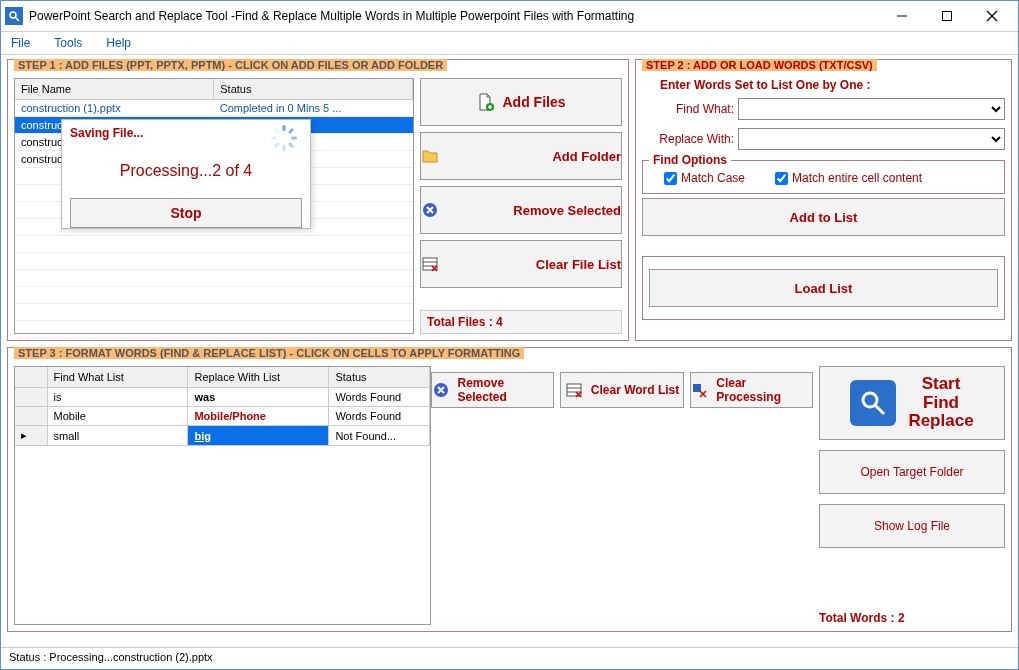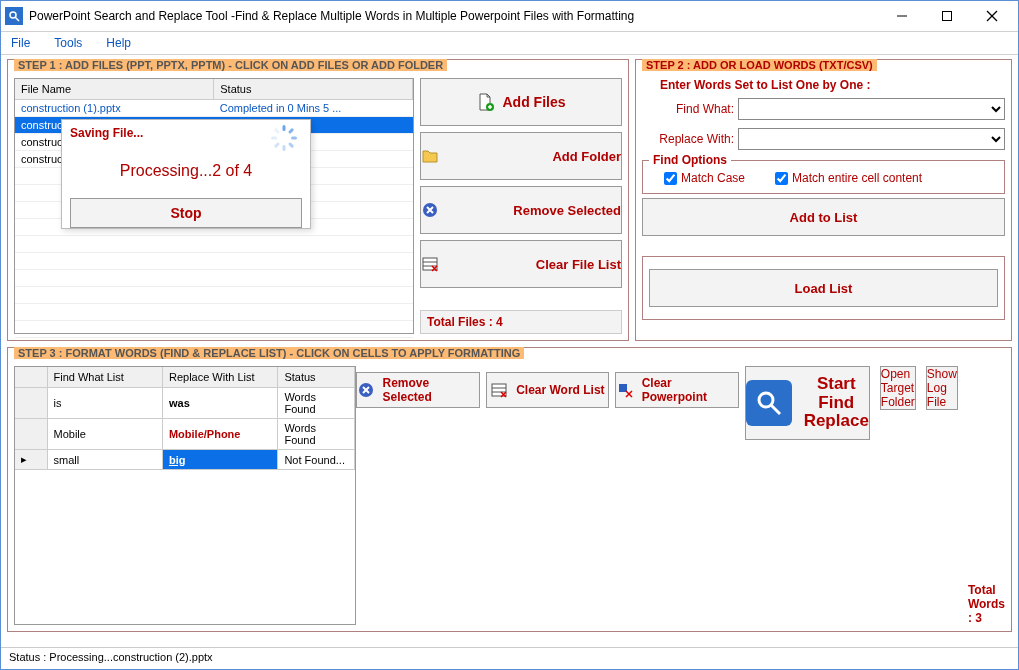--- a/index.html
+++ b/index.html
@@ -59,21 +59,21 @@
 .word-table td.rowhdr { background: #f0f0f0; width: 32px; }
 .word-table tr.sel td { background: #0b70e8; color: #fff; }
 .word-table tr.sel td.rowhdr { background: #f0f0f0; color: #000; }
 .replace-bold { font-weight: bold; color: #000; }
 .replace-red { font-weight: bold; color: #b00000; }
 .replace-sel { font-weight: bold; color: #fff; text-decoration: underline; }
 
 .word-btn-row { display: flex; gap: 6px; margin-top: 6px; }
 .word-btn-row .big-btn { flex: 1; height: 36px; font-size: 12px; }
 
-.right-actions { flex: 0 0 186px; display: flex; flex-direction: row; gap: 10px; }
+.right-actions { flex: 0 0 186px; display: flex; flex-direction: column; gap: 10px; }
 .start-btn { border: 1px solid #999; background: #f3f3f3; height: 74px; display: flex; align-items: center; justify-content: center; gap: 12px; cursor: pointer; }
 .start-btn .lbl { color: #b00000; font-weight: bold; font-size: 17px; line-height: 1.1; text-align: center; }
 .start-btn .magicon { width: 46px; height: 46px; background: #2a6fc9; border-radius: 6px; display: flex; align-items: center; justify-content: center; }
 .act-btn { border: 1px solid #999; background: #f3f3f3; color: #b00000; font-size: 12px; height: 44px; display: flex; align-items: center; justify-content: center; cursor: pointer; }
 .total-words { color: #b00000; font-weight: bold; font-size: 12px; margin-top: auto; }
 
 .statusbar { position: absolute; bottom: 0; left: 0; right: 0; height: 22px; border-top: 1px solid #ccc; font-size: 11px; padding: 3px 8px; background: #fff; }
 
 
 .saving-dialog { position: absolute; top: 118px; left: 60px; width: 250px; height: 110px; background: #fff; border: 1px solid #bbb; box-shadow: 2px 2px 6px rgba(0,0,0,.15); padding: 6px 8px; z-index: 50; }
@@ -332,38 +332,38 @@
             </span>
             <span>Clear Word List</span>
           </div>
           <div class="big-btn">
             <span class="ico">
               <svg width="16" height="16" viewBox="0 0 16 16">
                   <rect x="2" y="2" width="8" height="8" fill="#2a5fbf"></rect>
                   <path d="M9 9l6 6M15 9l-6 6" stroke="#d00" stroke-width="1.5"></path>
                 </svg>
             </span>
-            <span>Clear Powerpoint</span>
+            <span>Clear Processing</span>
           </div>
         </div>
       </div>
 
       <div class="right-actions">
         <div class="start-btn">
           <div class="magicon">
             <svg width="30" height="30" viewBox="0 0 30 30">
                 <circle cx="12" cy="12" r="7" fill="none" stroke="#fff" stroke-width="3"></circle>
                 <line x1="17" y1="17" x2="26" y2="26" stroke="#fff" stroke-width="3"></line>
               </svg>
           </div>
           <div class="lbl">Start<br>Find<br>Replace</div>
         </div>
         <div class="act-btn">Open Target Folder</div>
         <div class="act-btn">Show Log File</div>
-        <div class="total-words">Total Words : 3</div>
+        <div class="total-words">Total Words : 2</div>
       </div>
     </div>
   </div>
 </div>
 
 <div class="saving-dialog">
   <div class="sd-title">Saving File...</div>
   <div class="spinner">
     <svg width="28" height="28" viewBox="0 0 28 28">
       <g fill="#6fa5e8">

